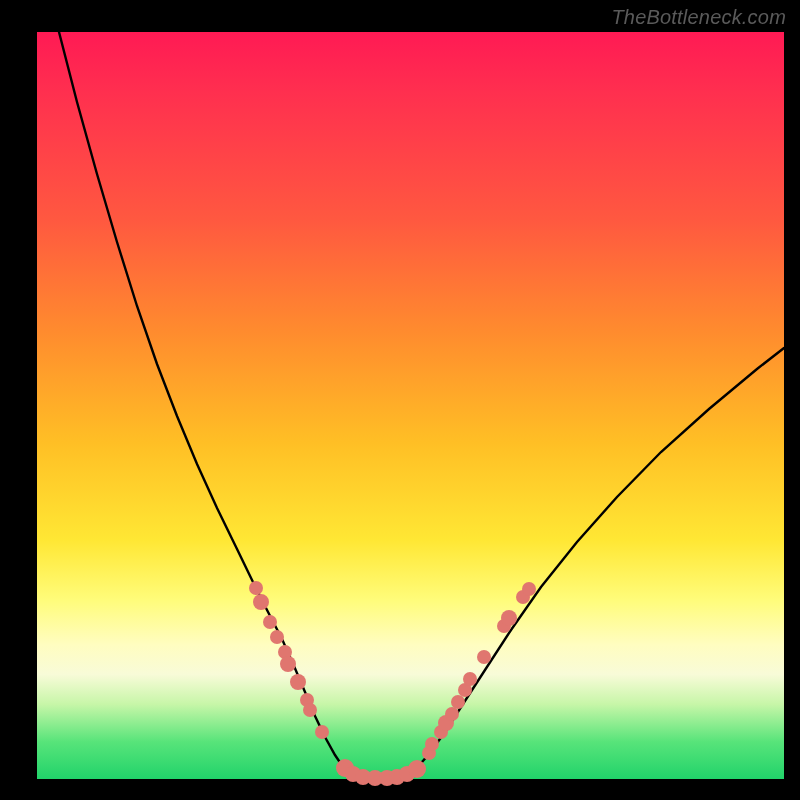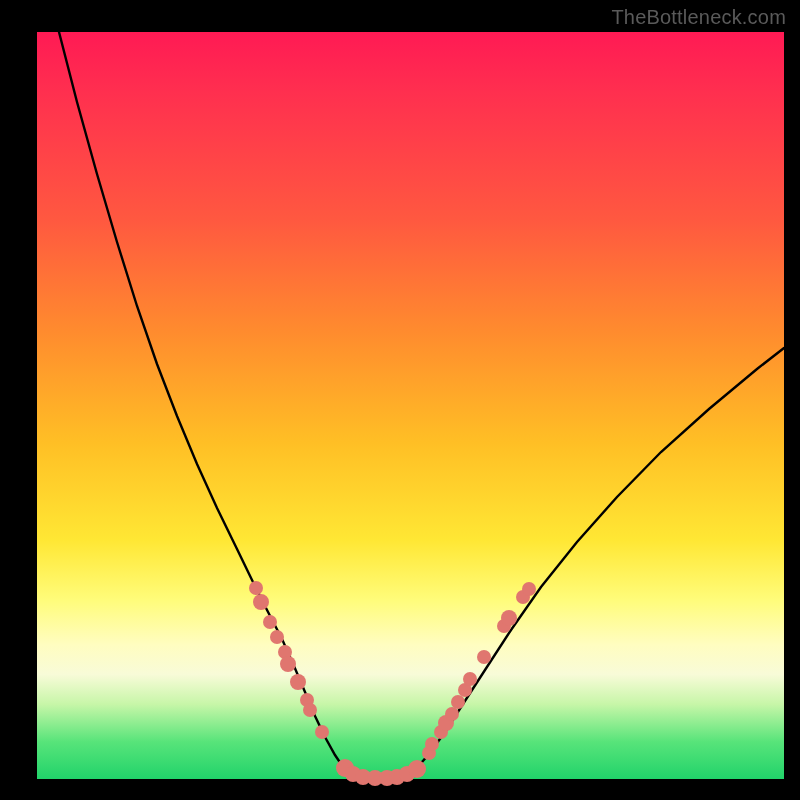--- a/index.html
+++ b/index.html
@@ -11,20 +11,21 @@
     overflow: hidden;
     font-family: Arial, Helvetica, sans-serif;
   }
   .frame {
     position: absolute;
     left: 0;
     top: 0;
     width: 800px;
     height: 800px;
     background: #000;
+    font-style: italic;
   }
   .plot {
     position: absolute;
     left: 37px;
     top: 32px;
     width: 747px;
     height: 747px;
     
     background: linear-gradient(to bottom,
       #ff1a54 0%,

